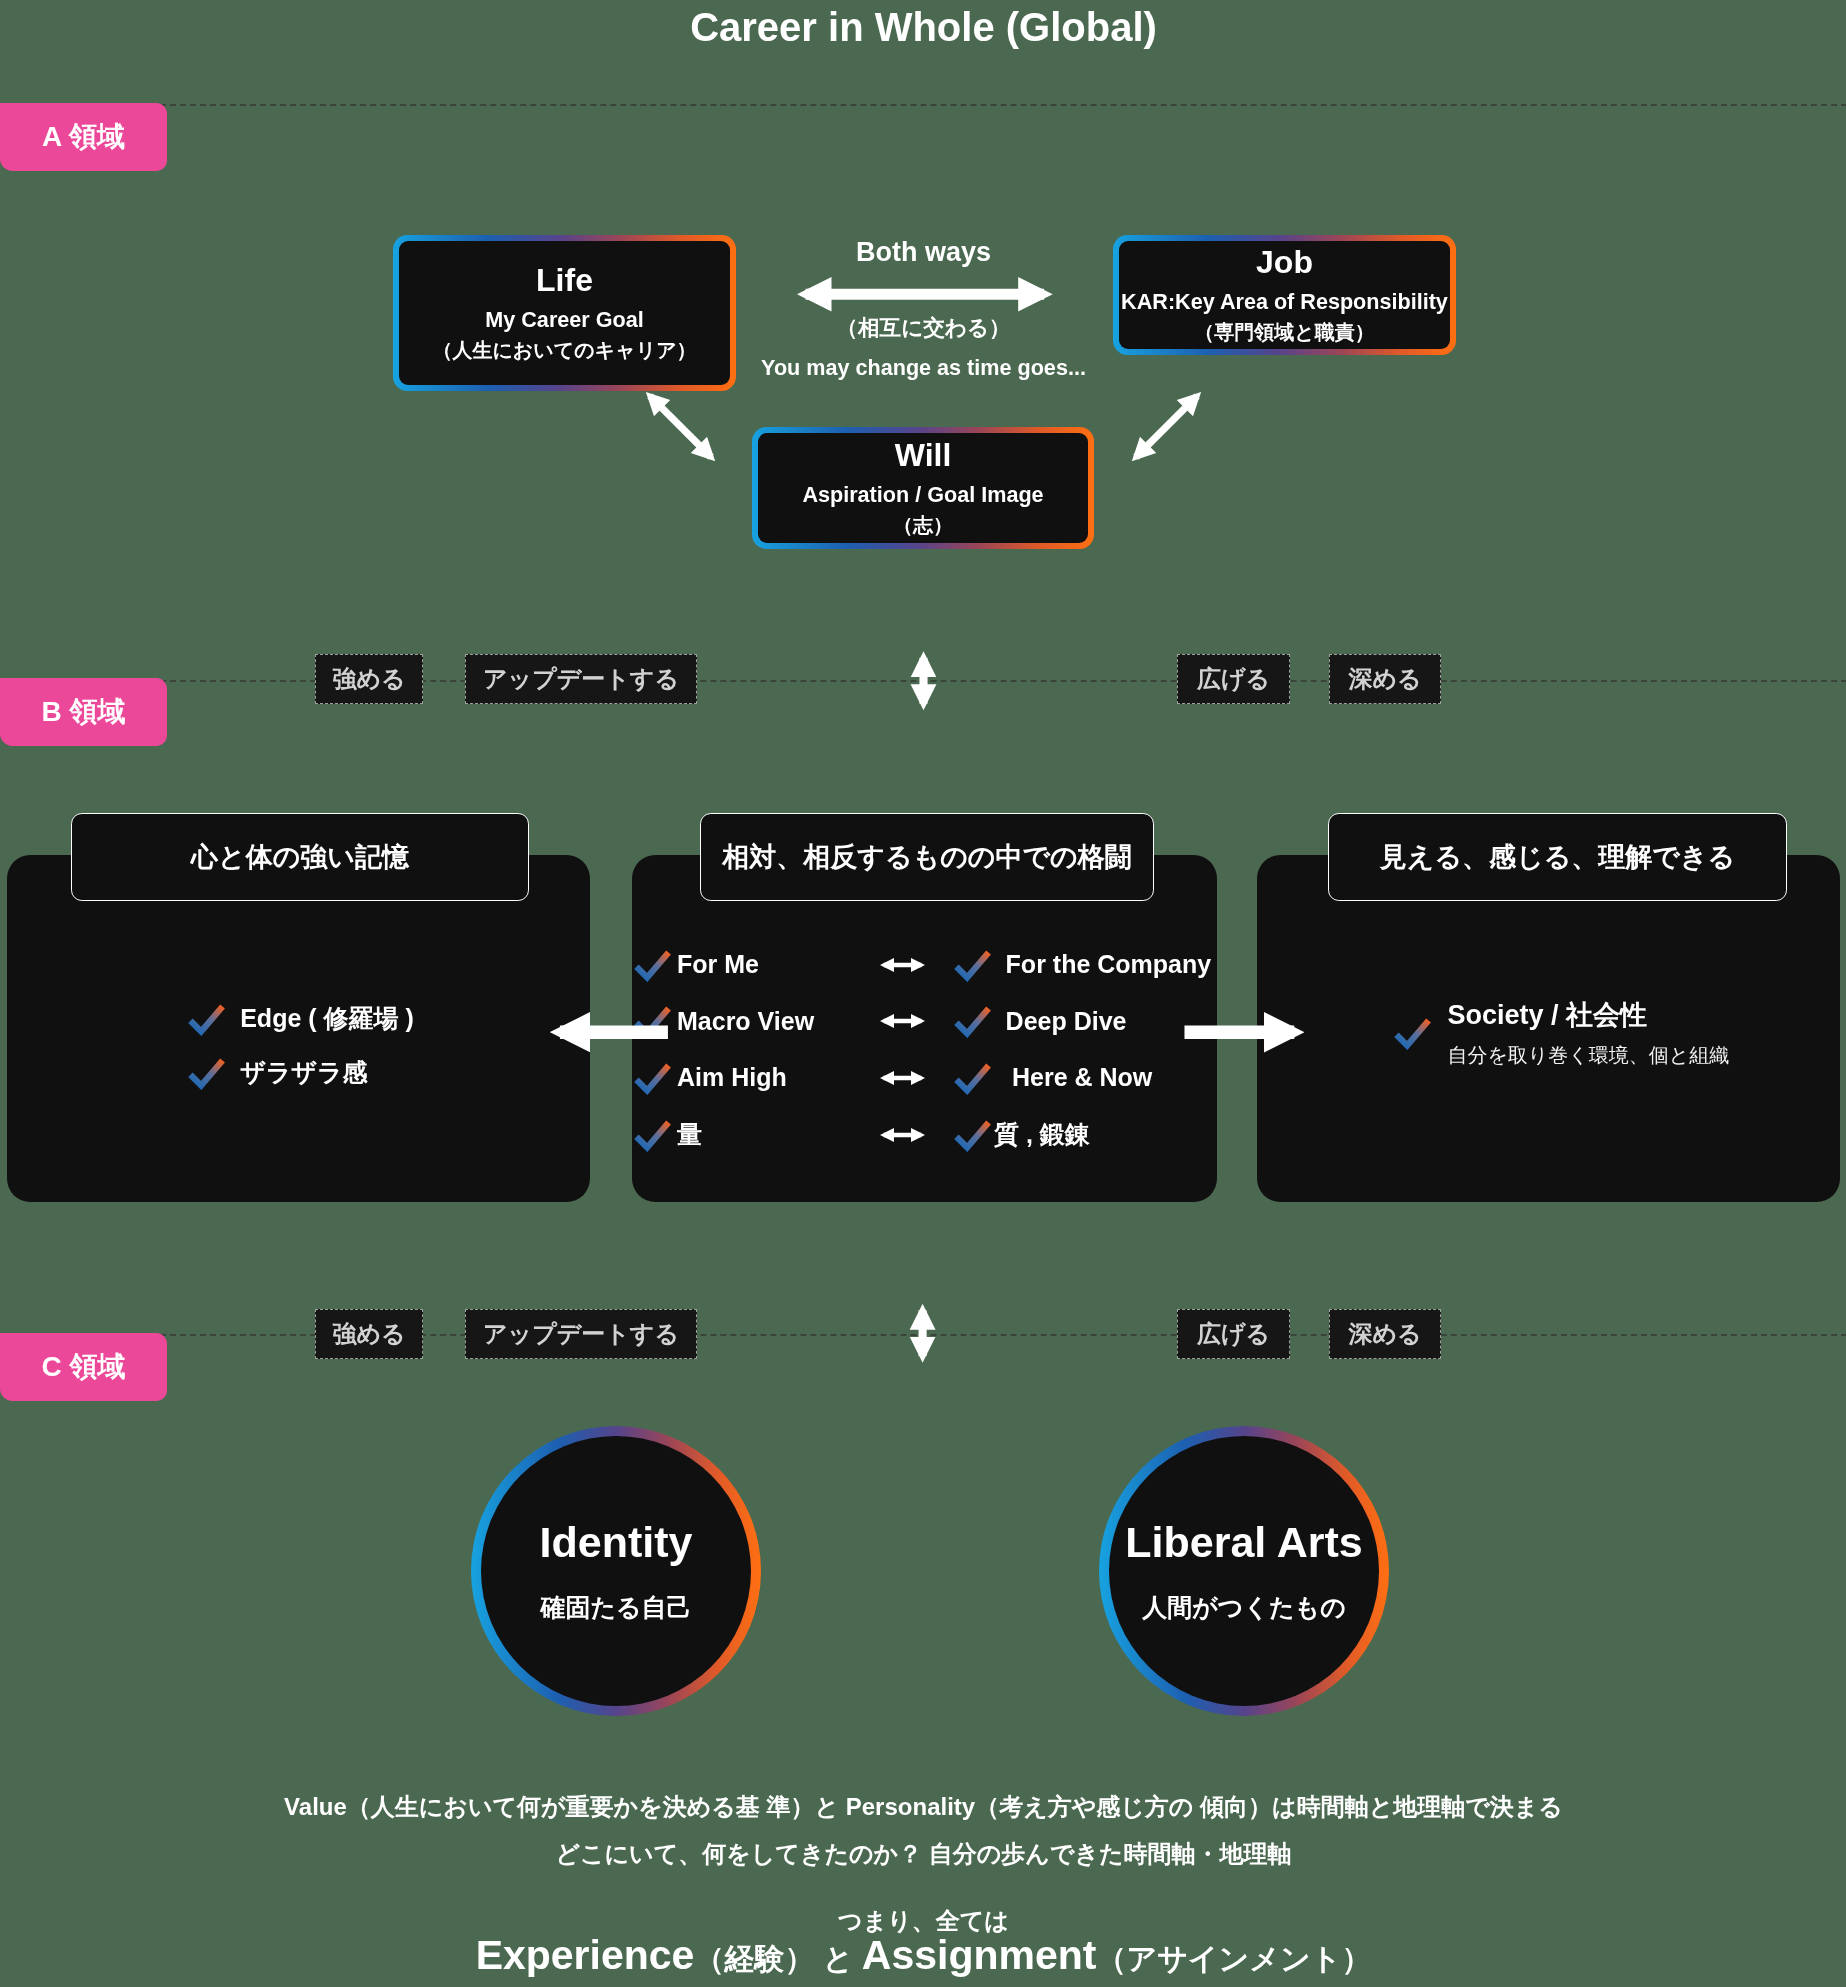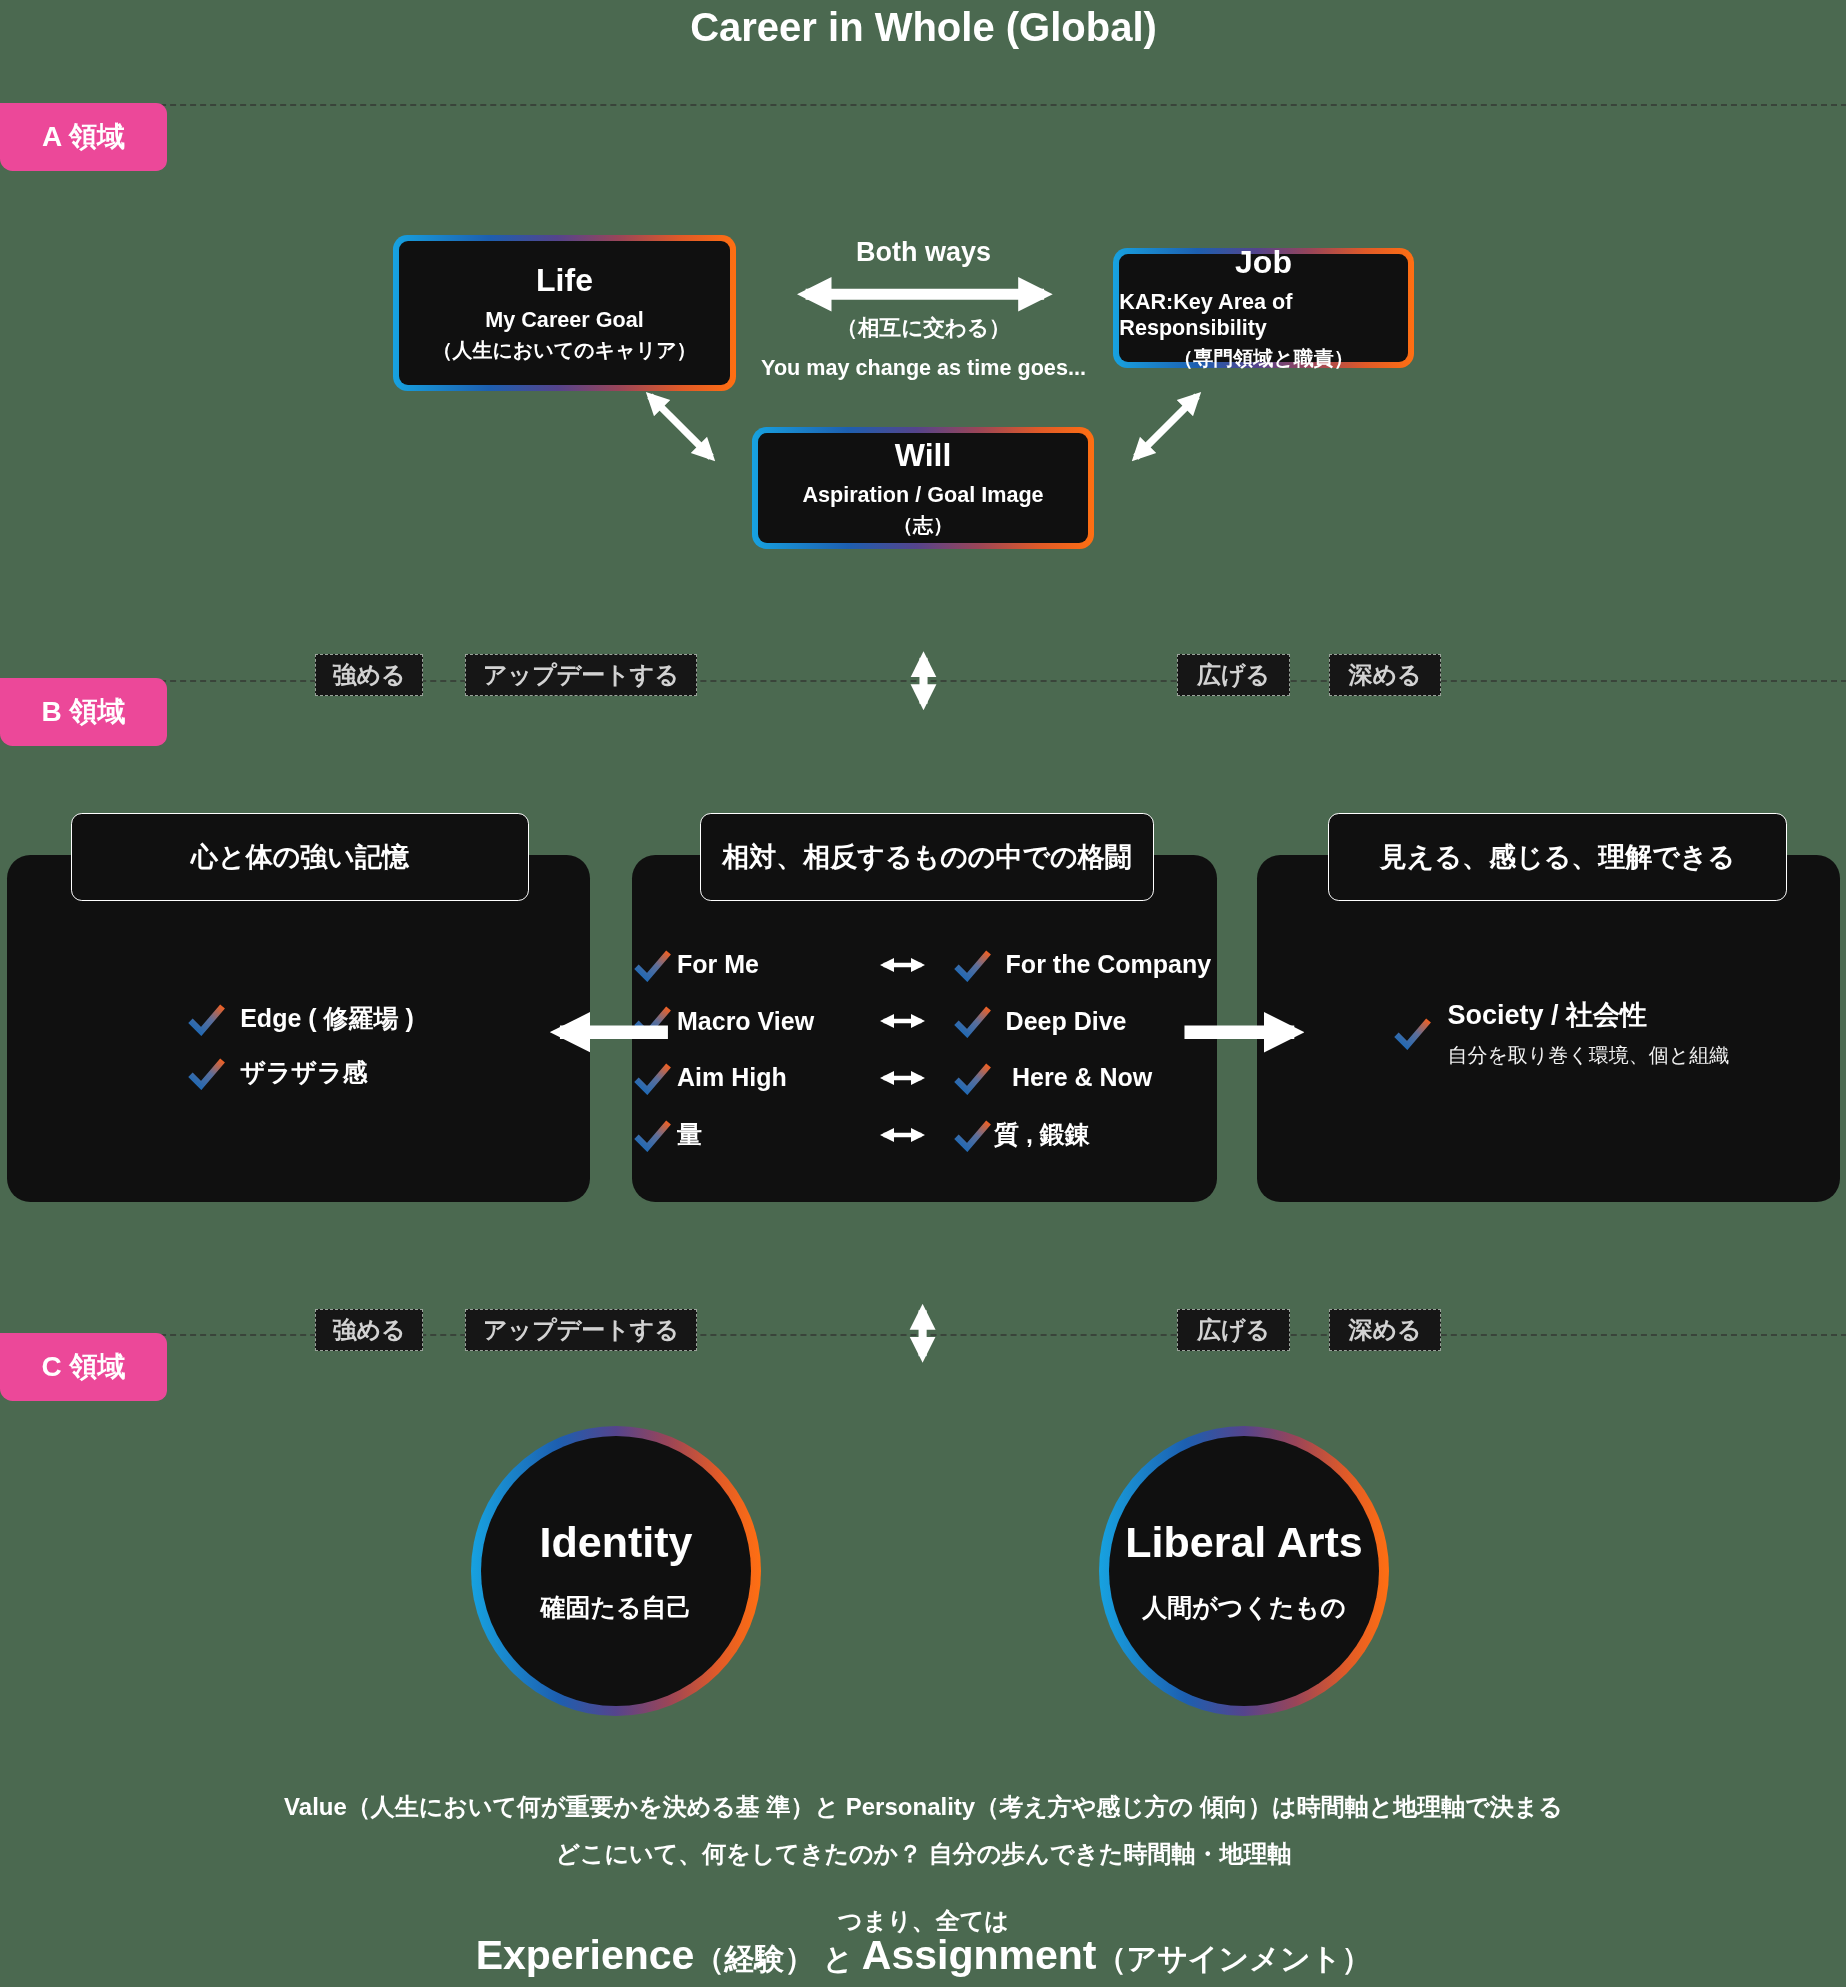--- a/index.html
+++ b/index.html
@@ -21,21 +21,21 @@
               flex-direction:column;align-items:center;justify-content:center;}
   .gbox-title{font-size:32px;font-weight:700;margin-bottom:8px;}
   .gbox-line1{font-size:21.6px;font-weight:700;margin-bottom:3.6px;}
   .gbox-line2{font-size:20px;font-weight:600;}
 
   .bothways-title{top:237px;font-size:27px;font-weight:700;}
   .bothways-note{top:313px;font-size:21.6px;font-weight:600;}
   .change-note{top:355px;font-size:21.6px;font-weight:600;}
 
   
-  .tag{position:absolute;height:42px;background:#161616;border:1.8px dashed #9aa29a;
+  .tag{position:absolute;height:50px;background:#161616;border:1.8px dashed #9aa29a;
        box-sizing:border-box;display:flex;align-items:center;justify-content:center;
        font-size:24px;font-weight:700;color:#d2d2d2;z-index:3;}
 
   
   .bmain{position:absolute;top:855px;height:347px;background:#101010;border-radius:23.4px;z-index:1;}
   .bhead{position:absolute;top:813px;height:88px;background:#101010;border:1.8px solid #fff;
          border-radius:10.8px;box-sizing:border-box;display:flex;align-items:center;justify-content:center;
          font-size:27px;font-weight:700;z-index:2;}
   .item-row{display:flex;align-items:center;}
   .item-label{font-size:25px;font-weight:700;}
@@ -90,21 +90,21 @@
   </div>
 
   <div class="gbox" style="left:393px;top:235px;width:343px;height:156px">
     <div class="gbox-inner">
       <div class="gbox-title">Life</div>
       <div class="gbox-line1">My Career Goal</div>
       <div class="gbox-line2">（人生においてのキャリア）</div>
     </div>
   </div>
 
-  <div class="gbox" style="left:1113px;top:248px;width:301px;height:120px">
+  <div class="gbox" style="left:1113px;top:235px;width:343px;height:120px">
     <div class="gbox-inner">
       <div class="gbox-title">Job</div>
       <div class="gbox-line1">KAR:Key Area of Responsibility</div>
       <div class="gbox-line2">（専門領域と職責）</div>
     </div>
   </div>
 
   <div class="gbox" style="left:752px;top:427px;width:342px;height:122px">
     <div class="gbox-inner">
       <div class="gbox-title">Will</div>

